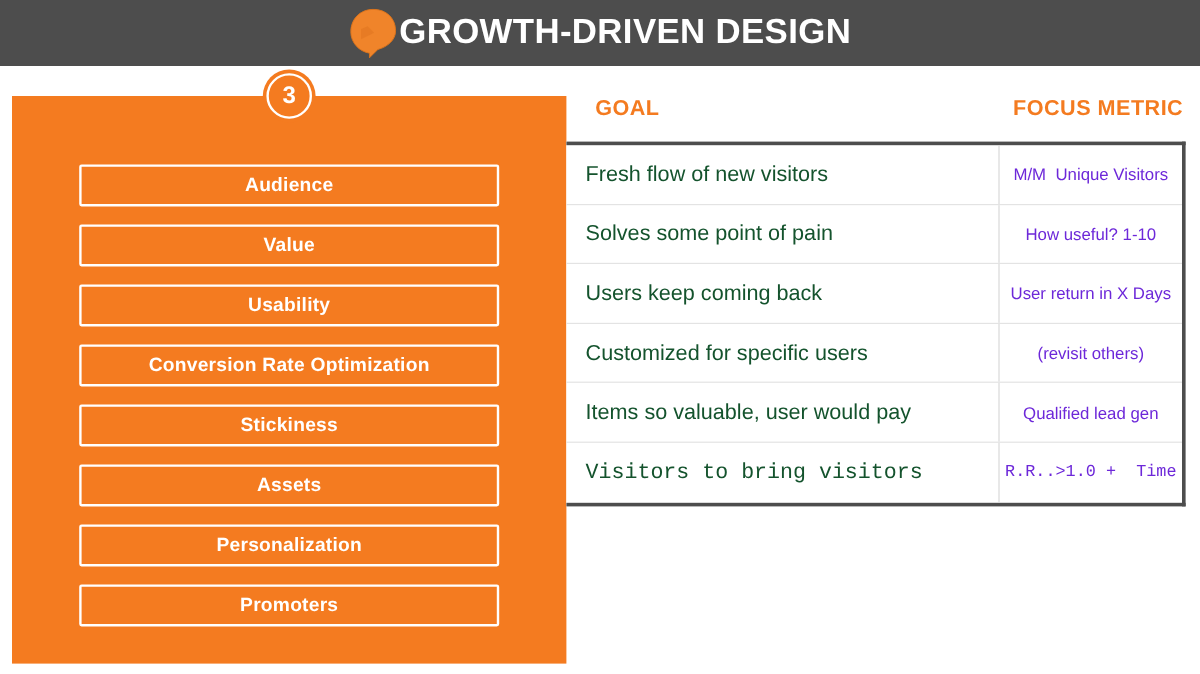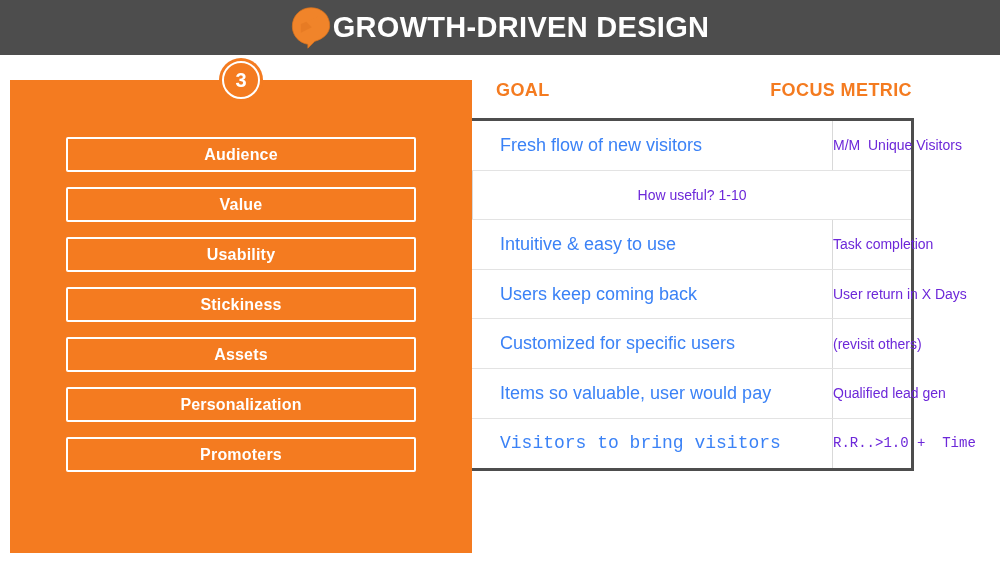--- a/index.html
+++ b/index.html
@@ -107,21 +107,21 @@
     font-size: 20px;
     font-weight: bold;
     line-height: 1;
   }
 
   
   .table-wrap {
     position: absolute;
     left: 472px;
     top: 80px;
-    width: 442px;
+    width: 516px;
   }
   .table-head {
     display: flex;
     height: 38px;
     align-items: flex-start;
   }
   .th {
     font-size: 18px;
     font-weight: bold;
     color: #f47b20;
@@ -148,24 +148,24 @@
     border-bottom: 1px solid #e3e3e3;
     box-sizing: border-box;
   }
   .row:last-child { border-bottom: none; font-family: Liberation Mono, monospace; }
 
   .cell-goal {
     width: 360px;
     flex: 0 0 360px;
     display: flex;
     align-items: center;
-    padding-left: 28px;
+    padding-left: 16px;
     box-sizing: border-box;
     font-size: 18px;
-    color: #3b82f6;
+    color: #14532d;
     white-space: nowrap;
   }
   .cell-metric {
     flex: 1 1 auto;
     border-left: 1px solid #d9d9d9;
     display: flex;
     align-items: center;
     justify-content: center;
     box-sizing: border-box;
     font-size: 14px;
@@ -192,20 +192,23 @@
     <div class="pillar">
       <span class="pillar-label">Audience</span>
     </div>
     <div class="pillar">
       <span class="pillar-label">Value</span>
     </div>
     <div class="pillar">
       <span class="pillar-label">Usability</span>
     </div>
     <div class="pillar">
+      <span class="pillar-label">Conversion Rate Optimization</span>
+    </div>
+    <div class="pillar">
       <span class="pillar-label">Stickiness</span>
     </div>
     <div class="pillar">
       <span class="pillar-label">Assets</span>
     </div>
     <div class="pillar">
       <span class="pillar-label">Personalization</span>
     </div>
     <div class="pillar">
       <span class="pillar-label">Promoters</span>
@@ -224,25 +227,22 @@
     <div class="th th-goal">GOAL</div>
     <div class="th th-metric">FOCUS METRIC</div>
   </div>
 
   <div class="table-body">
     <div class="row">
       <div class="cell-goal">Fresh flow of new visitors</div>
       <div class="cell-metric">M/M  Unique Visitors</div>
     </div>
     <div class="row">
+      <div class="cell-goal">Solves some point of pain</div>
       <div class="cell-metric">How useful? 1-10</div>
-    </div>
-    <div class="row">
-      <div class="cell-goal">Intuitive &amp; easy to use</div>
-      <div class="cell-metric">Task completion</div>
     </div>
     <div class="row">
       <div class="cell-goal">Users keep coming back</div>
       <div class="cell-metric">User return in X Days</div>
     </div>
     <div class="row">
       <div class="cell-goal">Customized for specific users</div>
       <div class="cell-metric">(revisit others)</div>
     </div>
     <div class="row">

